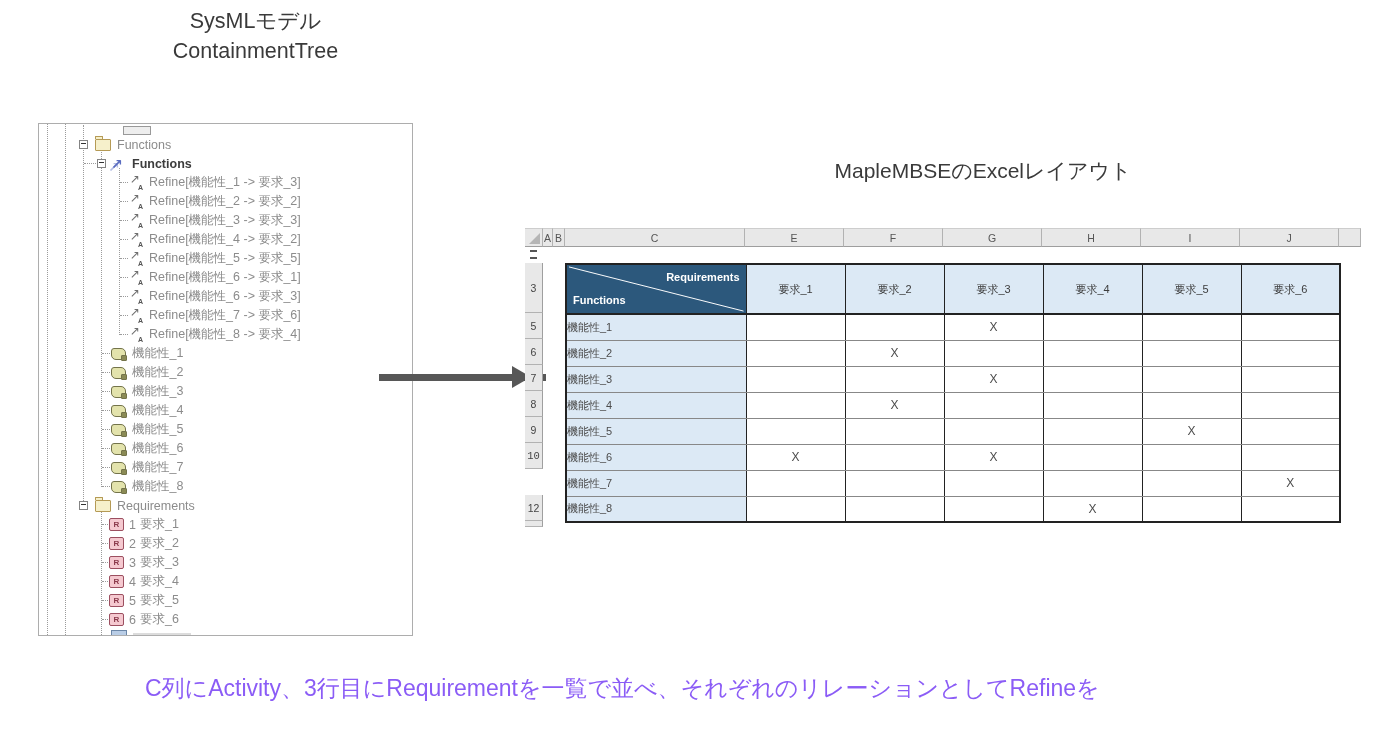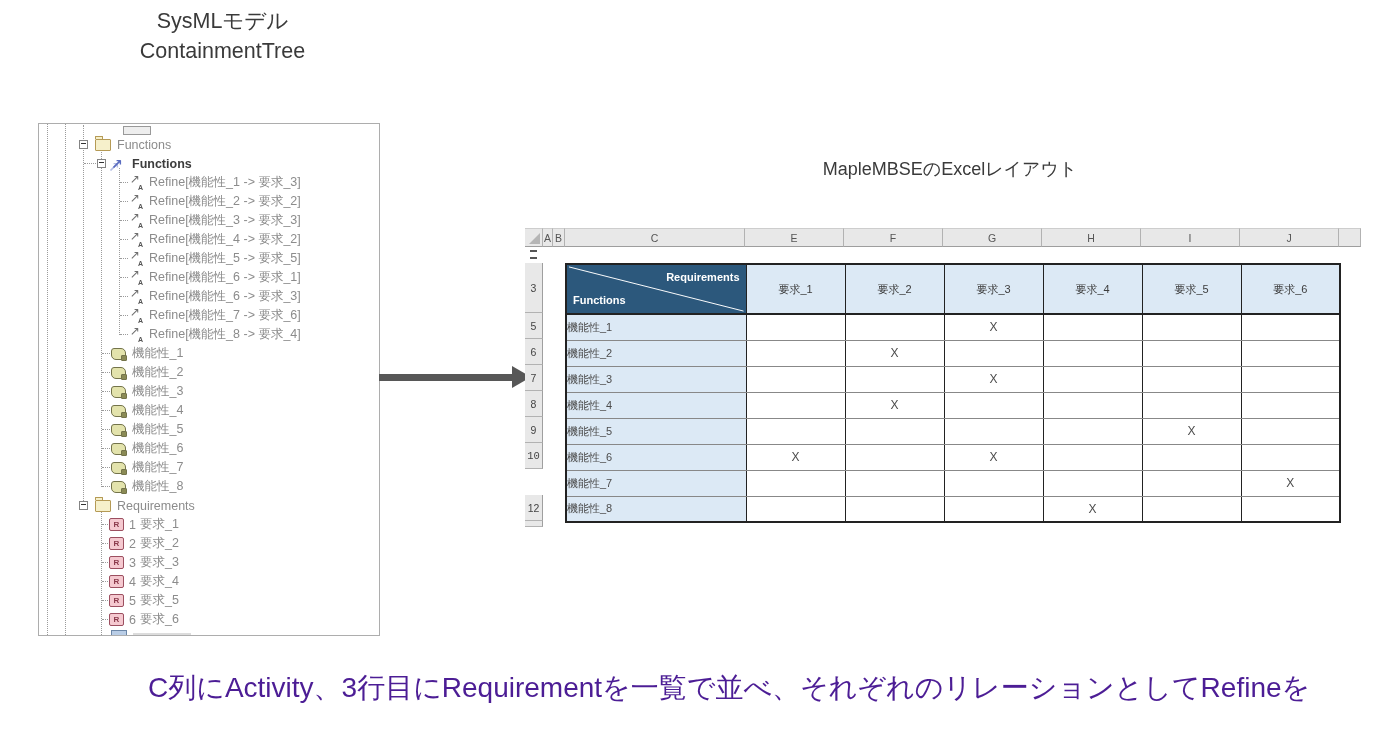--- a/index.html
+++ b/index.html
@@ -1,23 +1,23 @@
 <!DOCTYPE html>
 <html><head>
 <meta charset="utf-8">
 <style>
   html,body{margin:0;padding:0;background:#fff;}
   #stage{position:relative;width:1375px;height:754px;background:#ffffff;overflow:hidden;
          font-family:"Liberation Sans","DejaVu Sans",sans-serif;}
-  .abs{position:absolute;}
+  .abs{position:absolute;padding-left:33px;}
 
   
   #left-title{left:0;top:6px;width:445px;text-align:center;font-size:21.5px;line-height:30px;color:#3a3a3a;}
-  #right-title{left:745px;top:157px;width:410px;text-align:center;font-size:18px;color:#3a3a3a;}
-  #caption{left:112px;top:671px;font-size:28px;line-height:34px;color:#4c1d95;margin-left:36px;}
+  #right-title{left:745px;top:157px;width:410px;text-align:center;font-size:21px;color:#3a3a3a;}
+  #caption{left:112px;top:671px;font-size:23px;line-height:34px;color:#8b5cf6;}
 
   
   #tree{left:38px;top:123px;width:340px;height:511px;border:1px solid #adadad;background:#fff;overflow:hidden;}
   .vline{position:absolute;width:0;border-left:1px dotted #9b9b9b;}
   .rows{position:absolute;left:0;top:-8px;right:0;}
   .trow{position:relative;height:19px;display:flex;align-items:center;font-size:12.5px;color:#8c8c8c;white-space:nowrap;}
   .trow.bold{color:#3c3c3c;font-weight:bold;}
   .ebox{position:absolute;top:5px;width:9px;height:9px;background:#fff;border:1px solid #848484;box-sizing:border-box;}
   .ebox::after{content:"";position:absolute;left:1px;top:2px;width:5px;height:1px;background:#333;}
   .stub{position:absolute;top:9px;height:0;border-top:1px dotted #9b9b9b;}

